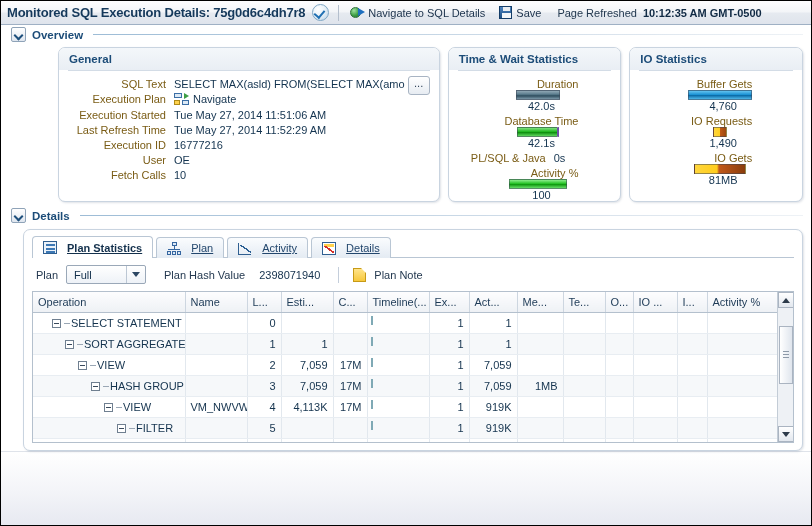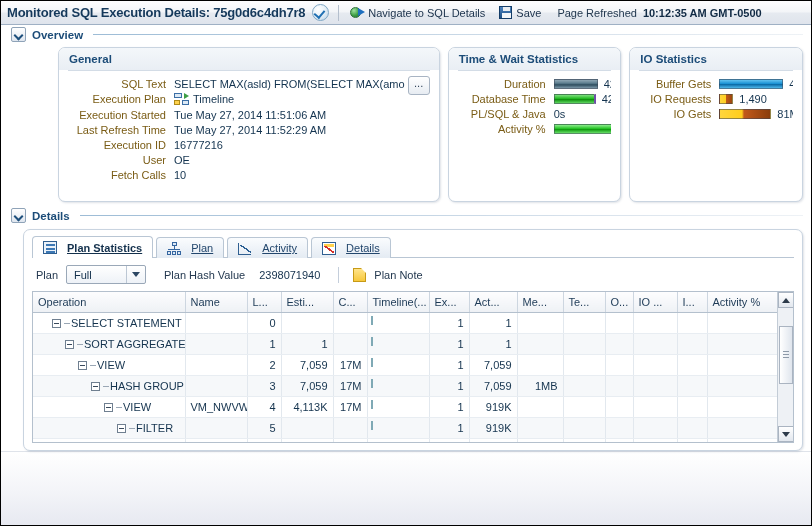--- a/index.html
+++ b/index.html
@@ -200,21 +200,21 @@
   .plan-icon .b3 { left: 8px; top: 7px; width: 7px; height: 5px; background: #dce9f5; }
   .plan-icon .arr {
     position: absolute; right: 0; top: 0;
     width: 0; height: 0;
     border-left: 5px solid #3f9f45;
     border-top: 3px solid transparent;
     border-bottom: 3px solid transparent;
   }
 
   
-  .bar-row { display: flex; align-items: center; }
+  .bar-row { display: flex; align-items: center; flex-direction: column; }
   .bar {
     height: 10px; flex: 0 0 auto;
     border: 1px solid rgba(60,70,85,0.55);
     box-sizing: border-box;
     display: inline-block;
   }
   .bar-val { margin-left: 6px; color: #13334f; font-size: 11px; white-space: nowrap; }
   .b-duration { width: 44px; background: linear-gradient(to bottom, #8fa7b4 0%, #5d7e8f 40%, #2e4d5e 60%, #7b98a8 100%); }
   .b-dbtime   { width: 42px; background: linear-gradient(to bottom, #7ee07e 0%, #22b822 45%, #0d8f0d 55%, #5fd65f 100%); border-right: 2px solid #6f4fa8; }
   .b-activity { width: 58px; background: linear-gradient(to bottom, #8ced8c 0%, #25c225 45%, #0e9a0e 55%, #66dd66 100%); }
@@ -527,21 +527,21 @@
           <span class="k">SQL Text</span>
           <span class="v">SELECT MAX(asld) FROM(SELECT MAX(amo</span>
           <span class="btn-ellipsis">...</span>
         </div>
 
         <div class="kv">
           <span class="k">Execution Plan</span>
           <span class="v">
             <span class="plan-icon">
               <span class="b1"></span><span class="b2"></span><span class="b3"></span><span class="arr"></span>
-            </span><span>Timeline</span>
+            </span><span>Navigate</span>
           </span>
         </div>
 
         <div class="kv">
           <span class="k">Execution Started</span>
           <span class="v">Tue May 27, 2014 11:51:06 AM</span>
         </div>
 
         <div class="kv">
           <span class="k">Last Refresh Time</span>

